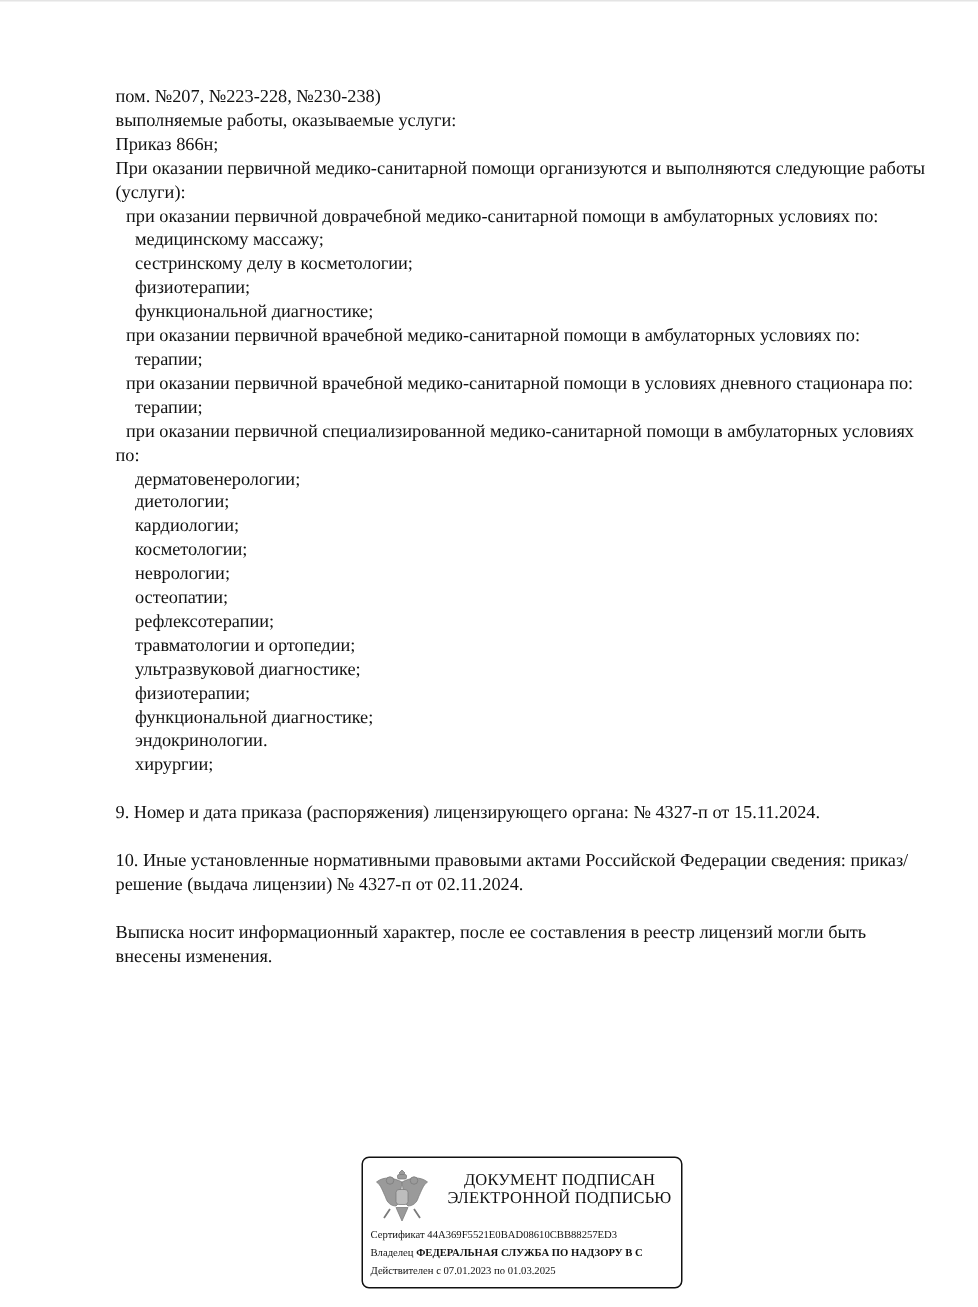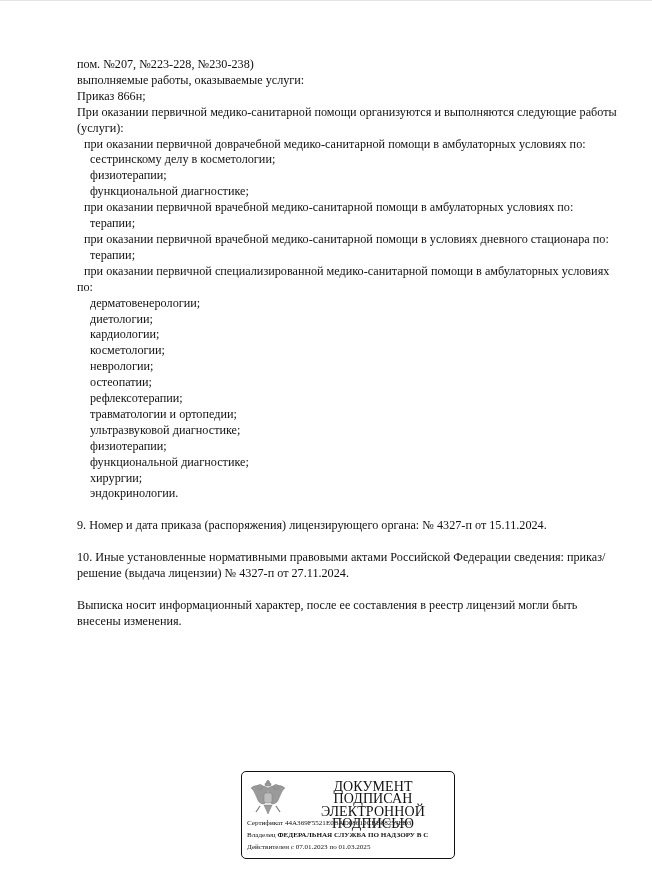--- a/index.html
+++ b/index.html
@@ -16,63 +16,64 @@
     .i2 { padding-left: 13px; }
     .gap { height: 16px; }
     .stamp {
       position: absolute; left: 241px; top: 771px; width: 214px; height: 88px;
       border: 1.6px solid #111; border-radius: 5px; box-sizing: border-box; overflow: hidden;
       background: #fff;
     }
     .emblem { position: absolute; left: 6px; top: 4px; width: 40px; height: 42px; }
     .stamp-title {
       position: absolute; left: 52px; top: 9px; width: 158px; text-align: center;
-      font-size: 14px; line-height: 12.4px; letter-spacing: 0.1px;
+      font-size: 11px; line-height: 12.4px; letter-spacing: 0.1px;
     }
     .stamp-info { position: absolute; left: 5px; top: 45px; width: 240px; font-size: 7.1px; line-height: 12.2px; white-space: nowrap; }
     .stamp-info b { font-weight: bold; }
   </style>
 </head>
 <body>
 
 <div class="topline"></div>
 
 <div class="page">
   <div class="line">пом. №207, №223-228, №230-238)</div>
   <div class="line">выполняемые работы, оказываемые услуги:</div>
   <div class="line">Приказ 866н;</div>
   <div class="wrap">При оказании первичной медико-санитарной помощи организуются и выполняются следующие работы (услуги):</div>
   <div class="wrap i1" style="text-indent: 7px; padding-left: 0px;">при оказании первичной доврачебной медико-санитарной помощи в амбулаторных условиях по:</div>
+  <div class="line i2">медицинскому массажу;</div>
   <div class="line i2">сестринскому делу в косметологии;</div>
   <div class="line i2">физиотерапии;</div>
   <div class="line i2">функциональной диагностике;</div>
   <div class="line i1">при оказании первичной врачебной медико-санитарной помощи в амбулаторных условиях по:</div>
   <div class="line i2">терапии;</div>
   <div class="wrap" style="text-indent: 7px;">при оказании первичной врачебной медико-санитарной помощи в условиях дневного стационара по:</div>
   <div class="line i2">терапии;</div>
   <div class="wrap" style="text-indent: 7px;">при оказании первичной специализированной медико-санитарной помощи в амбулаторных условиях по:</div>
   <div id="spec-list">
       <div class="line i2">дерматовенерологии;</div>
       <div class="line i2">диетологии;</div>
       <div class="line i2">кардиологии;</div>
       <div class="line i2">косметологии;</div>
       <div class="line i2">неврологии;</div>
       <div class="line i2">остеопатии;</div>
       <div class="line i2">рефлексотерапии;</div>
       <div class="line i2">травматологии и ортопедии;</div>
       <div class="line i2">ультразвуковой диагностике;</div>
       <div class="line i2">физиотерапии;</div>
       <div class="line i2">функциональной диагностике;</div>
+      <div class="line i2">эндокринологии.</div>
       <div class="line i2">хирургии;</div>
-      <div class="line i2">эндокринологии.</div>
     </div>
   <div class="gap"></div>
   <div class="line">9. Номер и дата приказа (распоряжения) лицензирующего органа: № 4327-п от 15.11.2024.</div>
   <div class="gap"></div>
-  <div class="wrap">10. Иные установленные нормативными правовыми актами Российской Федерации сведения: приказ/решение (выдача лицензии) № 4327-п от 27.11.2024.</div>
+  <div class="wrap">10. Иные установленные нормативными правовыми актами Российской Федерации сведения: приказ/решение (выдача лицензии) № 4327-п от 02.11.2024.</div>
   <div class="gap"></div>
   <div class="wrap">Выписка носит информационный характер, после ее составления в реестр лицензий могли быть внесены изменения.</div>
 </div>
 
 <div class="stamp">
   <svg class="emblem" viewBox="0 0 40 42">
     <g fill="#9a9a9a" stroke="#7a7a7a" stroke-width="0.5">
       <path d="M20 4 l2 2 -2 2 -2 -2z"></path>
       <rect x="17" y="7" width="6" height="3" rx="1"></rect>
       <path d="M20 12 C14 9 8 8 3 12 C6 14 7 18 9 22 C10 26 13 28 16 28 L18 26 Z"></path>

